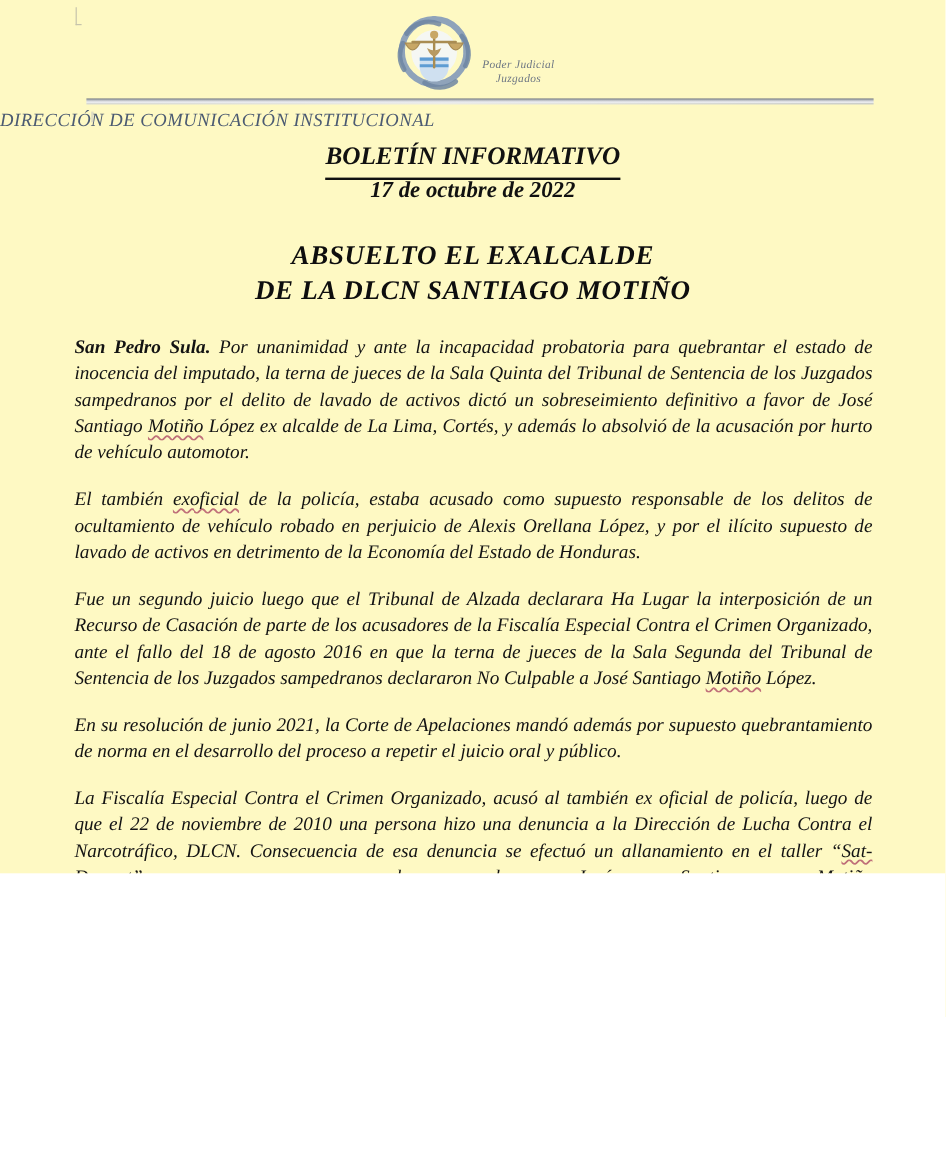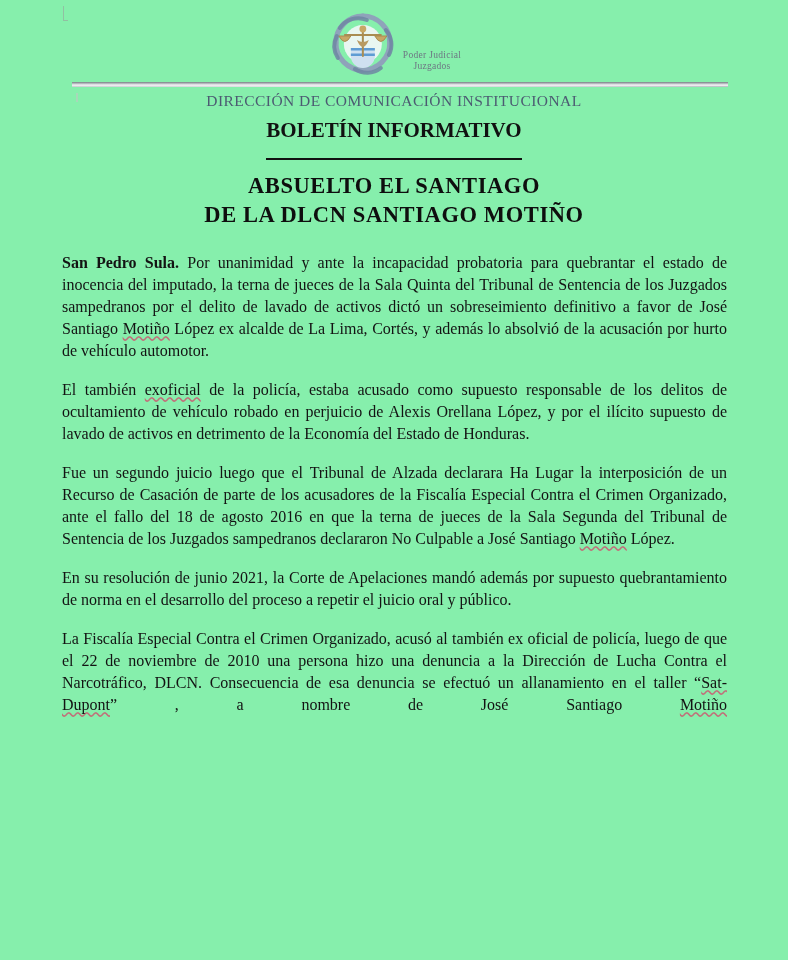--- a/index.html
+++ b/index.html
@@ -9,23 +9,24 @@
     background: #ffffff;
   }
   body {
     font-family: "Liberation Serif", "DejaVu Serif", serif;
     color: #141414;
   }
 
   .page {
     position: relative;
     width: 788px;
-    height: 960px;
-    background: #86efac;
+    height: 728px;
+    background: #fef9c3;
     overflow: hidden;
+    font-style: italic;
   }
 
   
   .artifact {
     position: absolute;
     background: #b9b9b9;
     opacity: .55;
   }
   .artifact-top {
     left: 63px; top: 6px;
@@ -91,38 +92,38 @@
     content: "";
     position: absolute;
     left: 0; right: 0; bottom: -1px;
     height: 1px;
     background: linear-gradient(to right,
                 #cfd2d6 0%, #e9eaec 45%, #bfc3c8 100%);
   }
 
   
   .dept {
-    text-align: center;
+    text-align: left;
     font-size: 15.5px;
     letter-spacing: .45px;
     color: #4c5b72;
     margin: 9px 0 0 0;
     padding-top: 5px;
     font-family: "Liberation Serif", "DejaVu Serif", serif;
   }
   .bulletin {
     text-align: center;
     font-size: 21px;
     font-weight: bold;
     margin: 8px 0 0 0;
     color: #111111;
   }
   .bulletin span {
     border-bottom: 2px solid #111111;
-    padding-bottom: 16px;
+    padding-bottom: 6px;
   }
   .bdate {
     text-align: center;
     font-size: 19px;
     font-weight: bold;
     margin: 5px 0 0 0;
     color: #111111;
   }
 
   
@@ -212,23 +213,24 @@
       </div>
     </div>
     <div class="rule"></div>
   </div>
 
   <div class="dept">DIRECCIÓN DE COMUNICACIÓN INSTITUCIONAL</div>
 
   <div class="bulletin">
     <span>BOLETÍN INFORMATIVO</span>
   </div>
+  <div class="bdate">17 de octubre de 2022</div>
 
   <div class="headline">
-    <div>ABSUELTO EL SANTIAGO</div>
+    <div>ABSUELTO EL EXALCALDE</div>
     <div>DE LA DLCN SANTIAGO MOTIÑO</div>
   </div>
 
   <div class="body">
 
     <p>
       <span class="lead">San Pedro Sula.</span><span> Por unanimidad y ante la incapacidad probatoria para quebrantar el estado de inocencia del imputado, la terna de jueces de la Sala Quinta del Tribunal de Sentencia de los Juzgados sampedranos por el delito de lavado de activos dictó un sobreseimiento definitivo a favor de José Santiago </span><span class="sp">Motiño</span><span> López ex alcalde de La Lima, Cortés, y además lo absolvió de la acusación por hurto de vehículo automotor.</span>
     </p>
 
 

